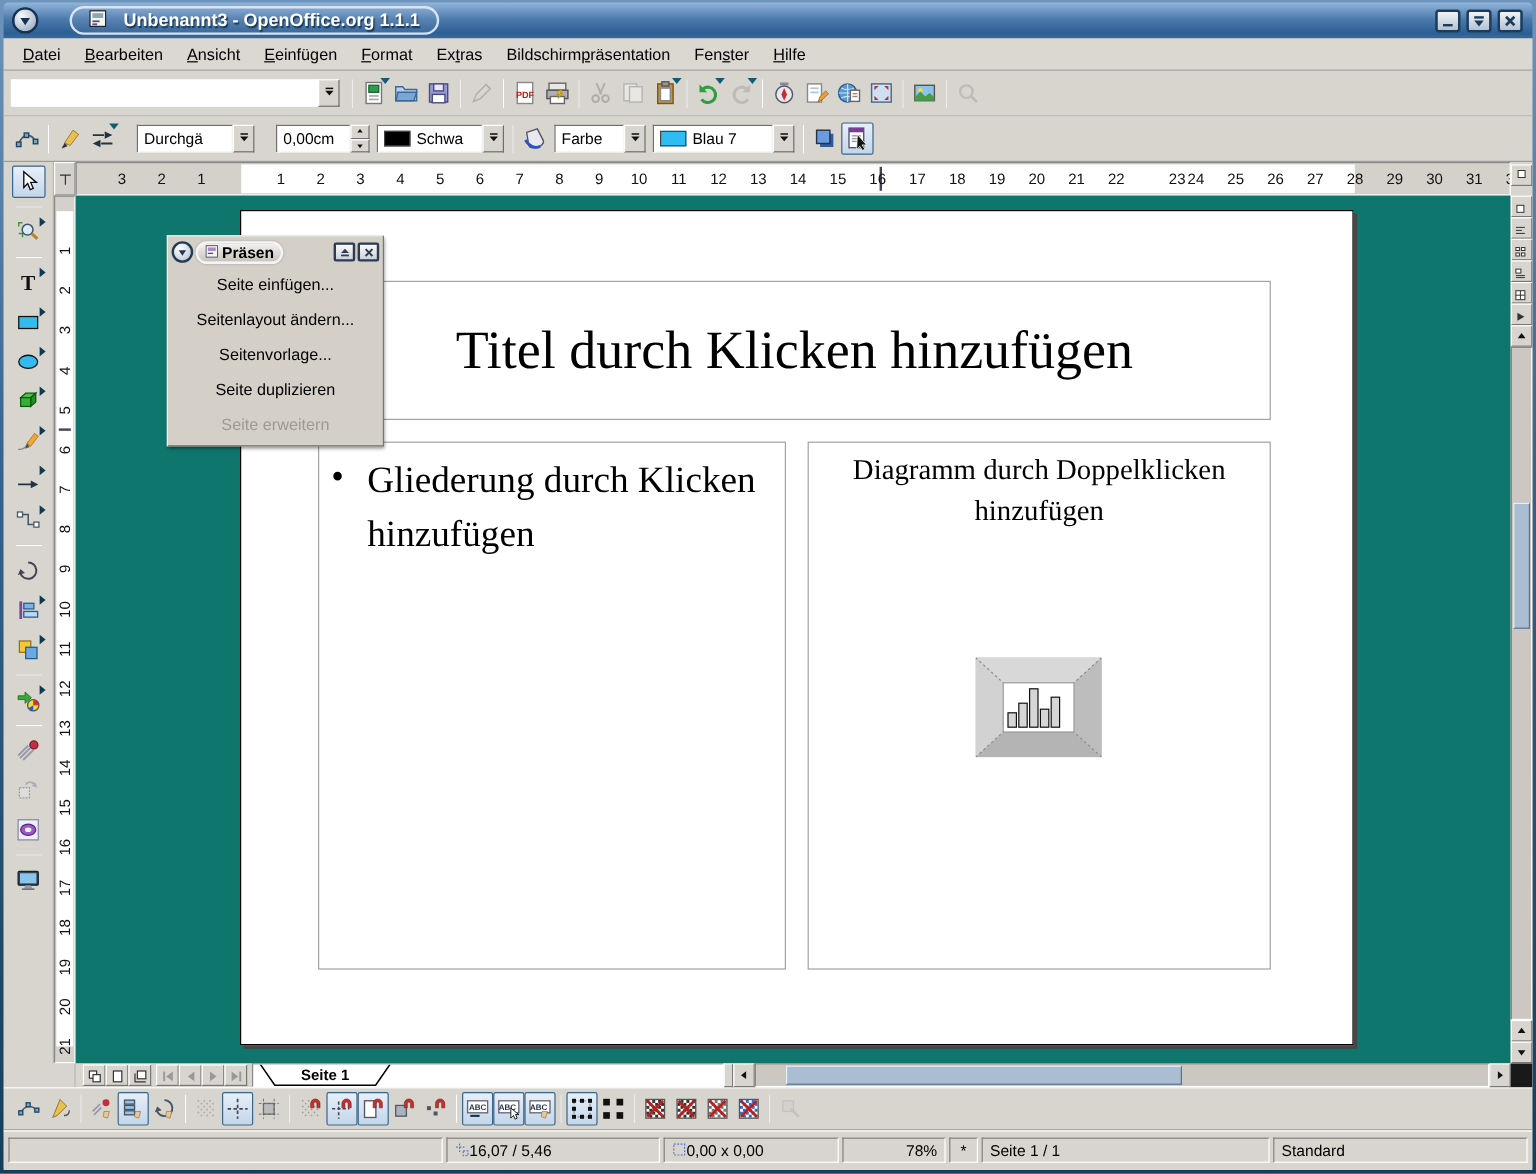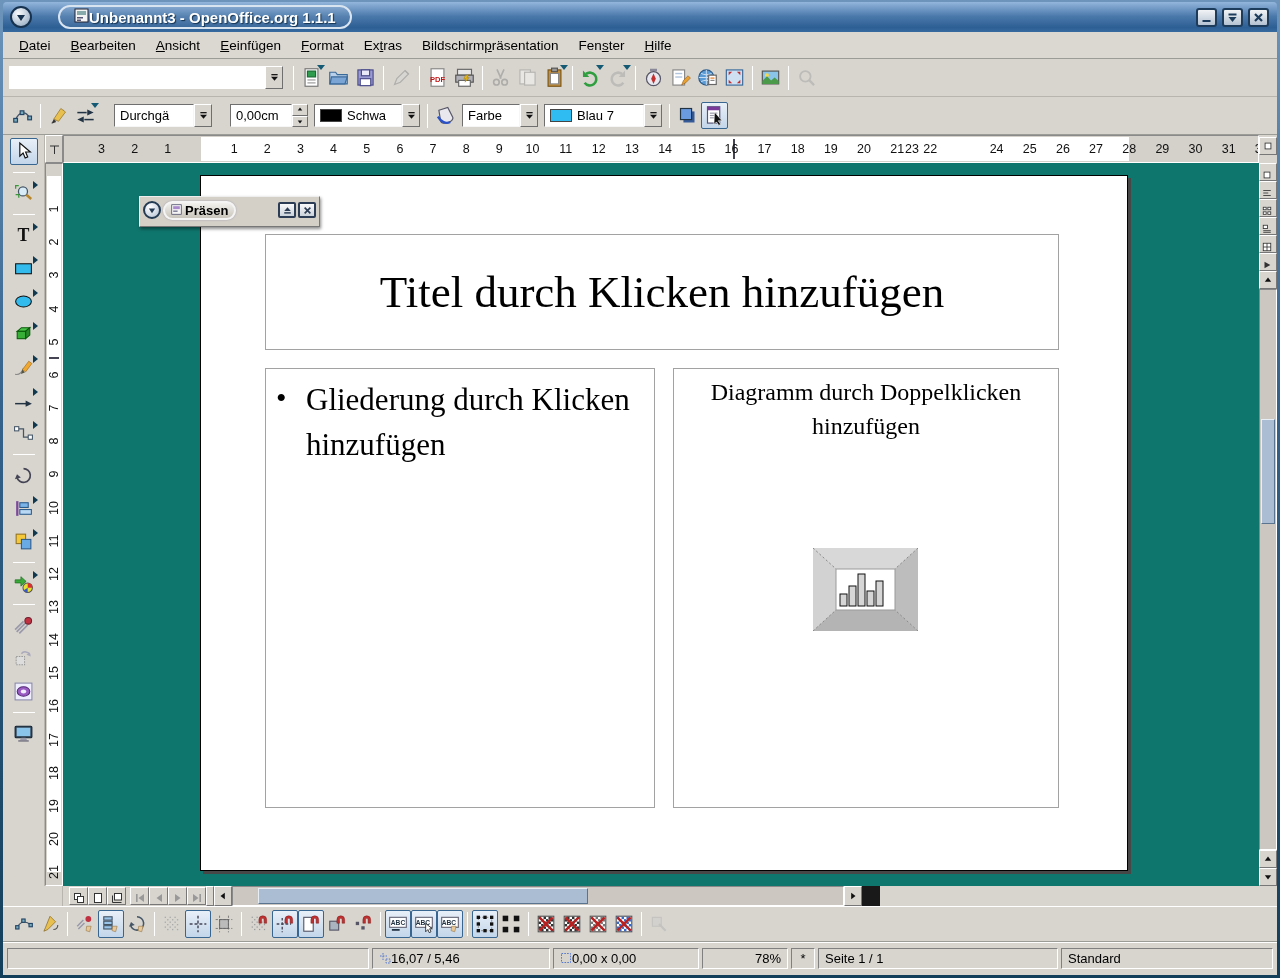--- a/index.html
+++ b/index.html
@@ -10,21 +10,21 @@
     background:linear-gradient(180deg,#6d95bc 0%,#35638c 40%,#143f5b 100%); }
 
   
   .titlebar { position:absolute; top:2px; left:3px; right:3px; height:30px;
     background:linear-gradient(#93b6dc 0%,#4a78ab 48%,#2d5f94 85%,#376a9e 100%);
     border-radius:4px 4px 0 0; display:flex; align-items:center; }
   .rbtn { width:22px; height:22px; border-radius:50%; margin-left:7px; flex:none;
     background:radial-gradient(circle at 35% 30%,#f8fafc,#8aa2bc); border:2px solid #16324e;
     display:flex; align-items:center; justify-content:center; }
   .pill { height:24px; border:2px solid #d9e4f1; border-radius:13px; display:flex; align-items:center;
-    gap:0; padding:0 14px; margin-left:26px; background:rgba(255,255,255,.07);
+    gap:14px; padding:0 14px; margin-left:26px; background:rgba(255,255,255,.07);
     color:#fff; font-weight:bold; font-size:15px; text-shadow:1px 1px 1px #143350; white-space:nowrap; }
   .wbtns { margin-left:auto; display:flex; margin-right:8px; }
   .wbtn { width:21px; height:19px; margin-left:5px; border:2px solid #1d3c5c; border-radius:3px;
     background:linear-gradient(#f2f4f6,#b4c2d2); display:flex; align-items:center; justify-content:center; }
 
   
   .content { position:absolute; top:32px; left:3px; right:3px; bottom:3px; background:#d8d5cf; overflow:hidden; }
 
   .menubar { height:27px; display:flex; align-items:center; padding-left:6px;
     background:#dbd8d2; border-bottom:1px solid #9c9c96; font-size:13.5px; }
@@ -705,21 +705,21 @@
               <span class="rnum" style="left: 567.95px;">13</span>
               <span class="rnum" style="left: 601.1px;">14</span>
               <span class="rnum" style="left: 634.25px;">15</span>
               <span class="rnum" style="left: 667.4px;">16</span>
               <span class="rnum" style="left: 700.55px;">17</span>
               <span class="rnum" style="left: 733.7px;">18</span>
               <span class="rnum" style="left: 766.85px;">19</span>
               <span class="rnum" style="left: 800px;">20</span>
               <span class="rnum" style="left: 833.15px;">21</span>
               <span class="rnum" style="left: 866.3px;">22</span>
-              <span class="rnum" style="left: 848px;">23</span>
+              <span class="rnum" style="left: 917px;">23</span>
               <span class="rnum" style="left: 932.6px;">24</span>
               <span class="rnum" style="left: 965.75px;">25</span>
               <span class="rnum" style="left: 998.9px;">26</span>
               <span class="rnum" style="left: 1032.05px;">27</span>
               <span class="rnum" style="left: 1065.2px;">28</span>
               <span class="rnum" style="left: 1098.35px;">29</span>
               <span class="rnum" style="left: 1131.5px;">30</span>
               <span class="rnum" style="left: 1164.65px;">31</span>
               <span class="rnum" style="left: 1197.8px;">32</span>
             </div>
@@ -875,20 +875,37 @@
                     <rect x="1.5" y="7.5" width="8" height="1.8" fill="#2c3c54"></rect>
                   </svg>
                 </div>
               <div class="pal-btn">
                   <svg width="9" height="9" viewBox="0 0 11 11">
                     <path d="M2 2l7 7M9 2L2 9" stroke="#2c3c54" stroke-width="2"></path>
                   </svg>
                 </div>
             </div>
           </div>
+          <div id="palitems">
+              <div class="pal-item">
+                <span>Seite einfügen...</span>
+              </div>
+              <div class="pal-item">
+                <span>Seitenlayout ändern...</span>
+              </div>
+              <div class="pal-item">
+                <span>Seitenvorlage...</span>
+              </div>
+              <div class="pal-item">
+                <span>Seite duplizieren</span>
+              </div>
+              <div class="pal-item disabled">
+                <span>Seite erweitern</span>
+              </div>
+            </div>
         </div>
       </div>
     </div>
 
     <div class="tabrow">
       <div class="tr-spacer"></div>
       <div style="width:6px;"></div>
       <span id="modebtns" style="display:flex;">
           <div class="mini">
             <span style="width: 12px; height: 12px;"><svg viewBox="0 0 12 12" width="100%" height="100%">
@@ -926,20 +943,28 @@
                 <path d="M3 2l5.5 4L3 10z" fill="#999"></path>
               </svg></span>
           </div>
           <div class="mini disabled">
             <span style="width: 12px; height: 12px;"><svg viewBox="0 0 12 12" width="100%" height="100%">
                 <rect x="8.4" y="2" width="1.6" height="8" fill="#999"></rect>
                 <path d="M2 2l5.5 4L2 10z" fill="#999"></path>
               </svg></span>
           </div>
         </span>
+      <div class="tabarea">
+        <div class="tab">
+          <svg viewBox="0 0 116 20" preserveAspectRatio="none">
+            <path d="M4 0L16 19.3H100L112 0" fill="#fff" stroke="#000" stroke-width="1.3"></path>
+          </svg>
+          <span class="tab-label">Seite 1</span>
+        </div>
+      </div>
       <div class="splitter"></div>
       <div class="hscroll">
         <div class="sbtn">
             <svg viewBox="0 0 14 14">
               <path d="M9.5 2.5L3.5 7l6 4.5z" fill="#111"></path>
             </svg>
           </div>
         <div class="htrack">
           <div class="hthumb"></div>
         </div>

